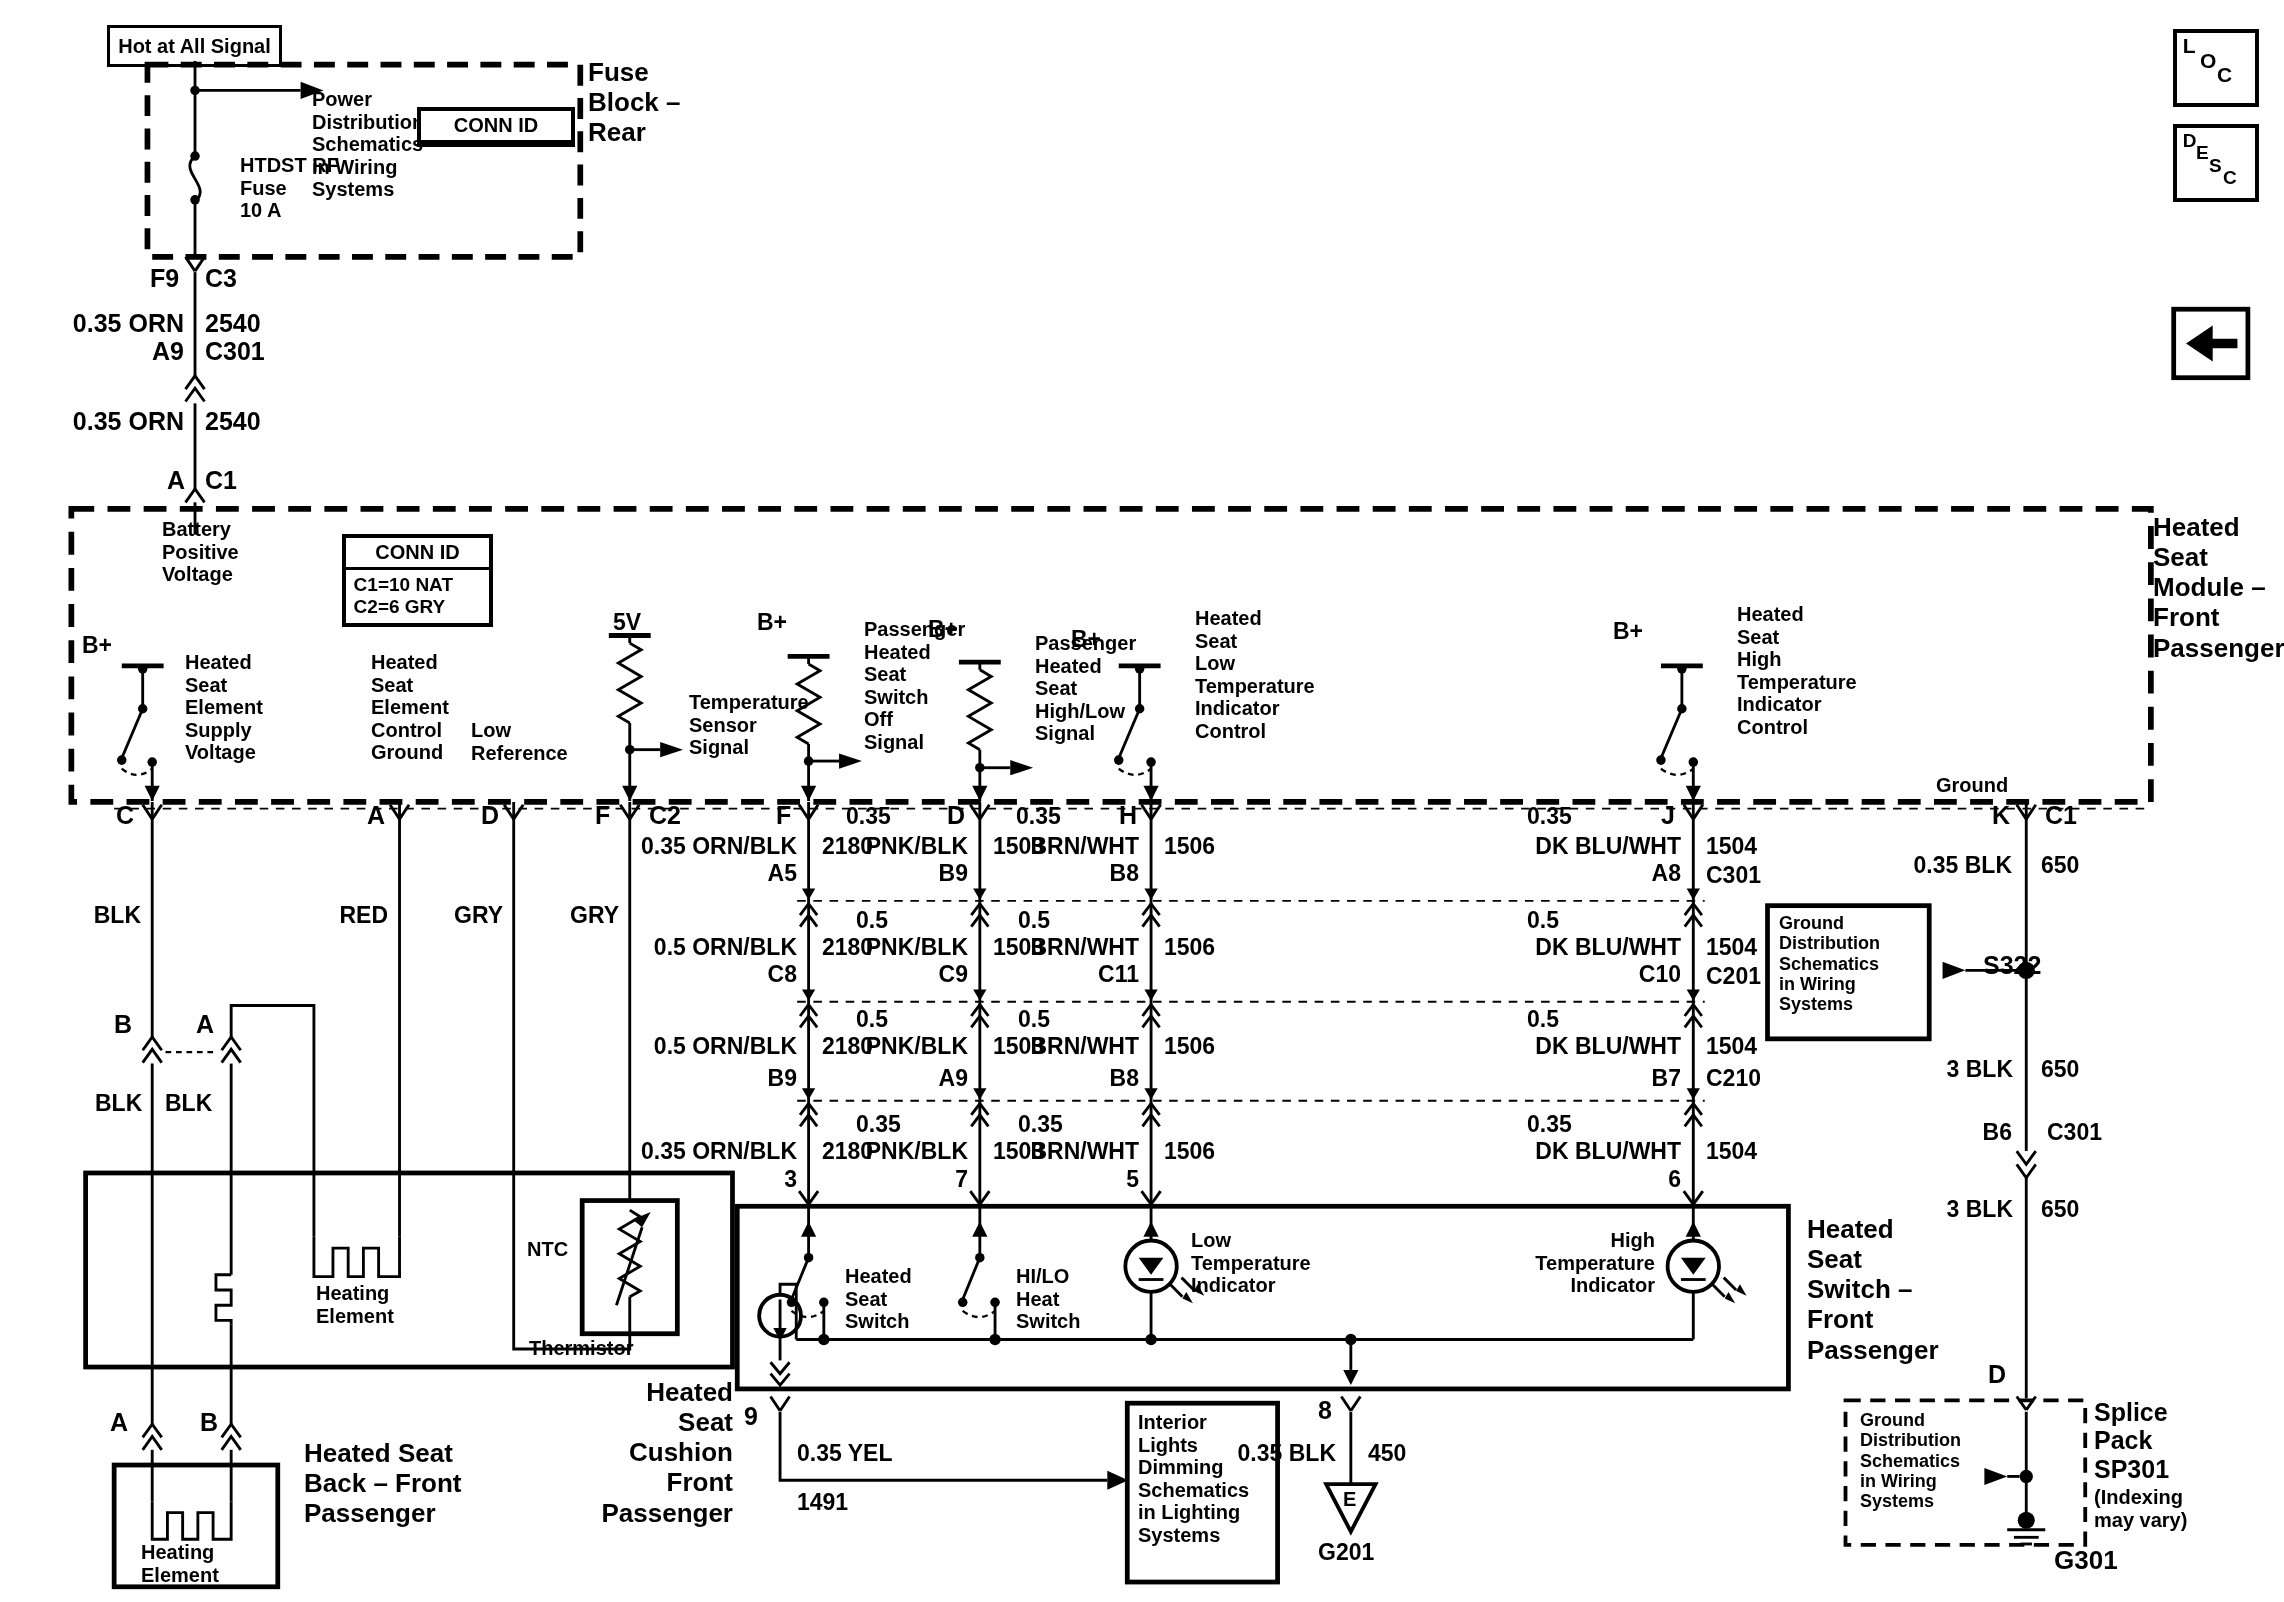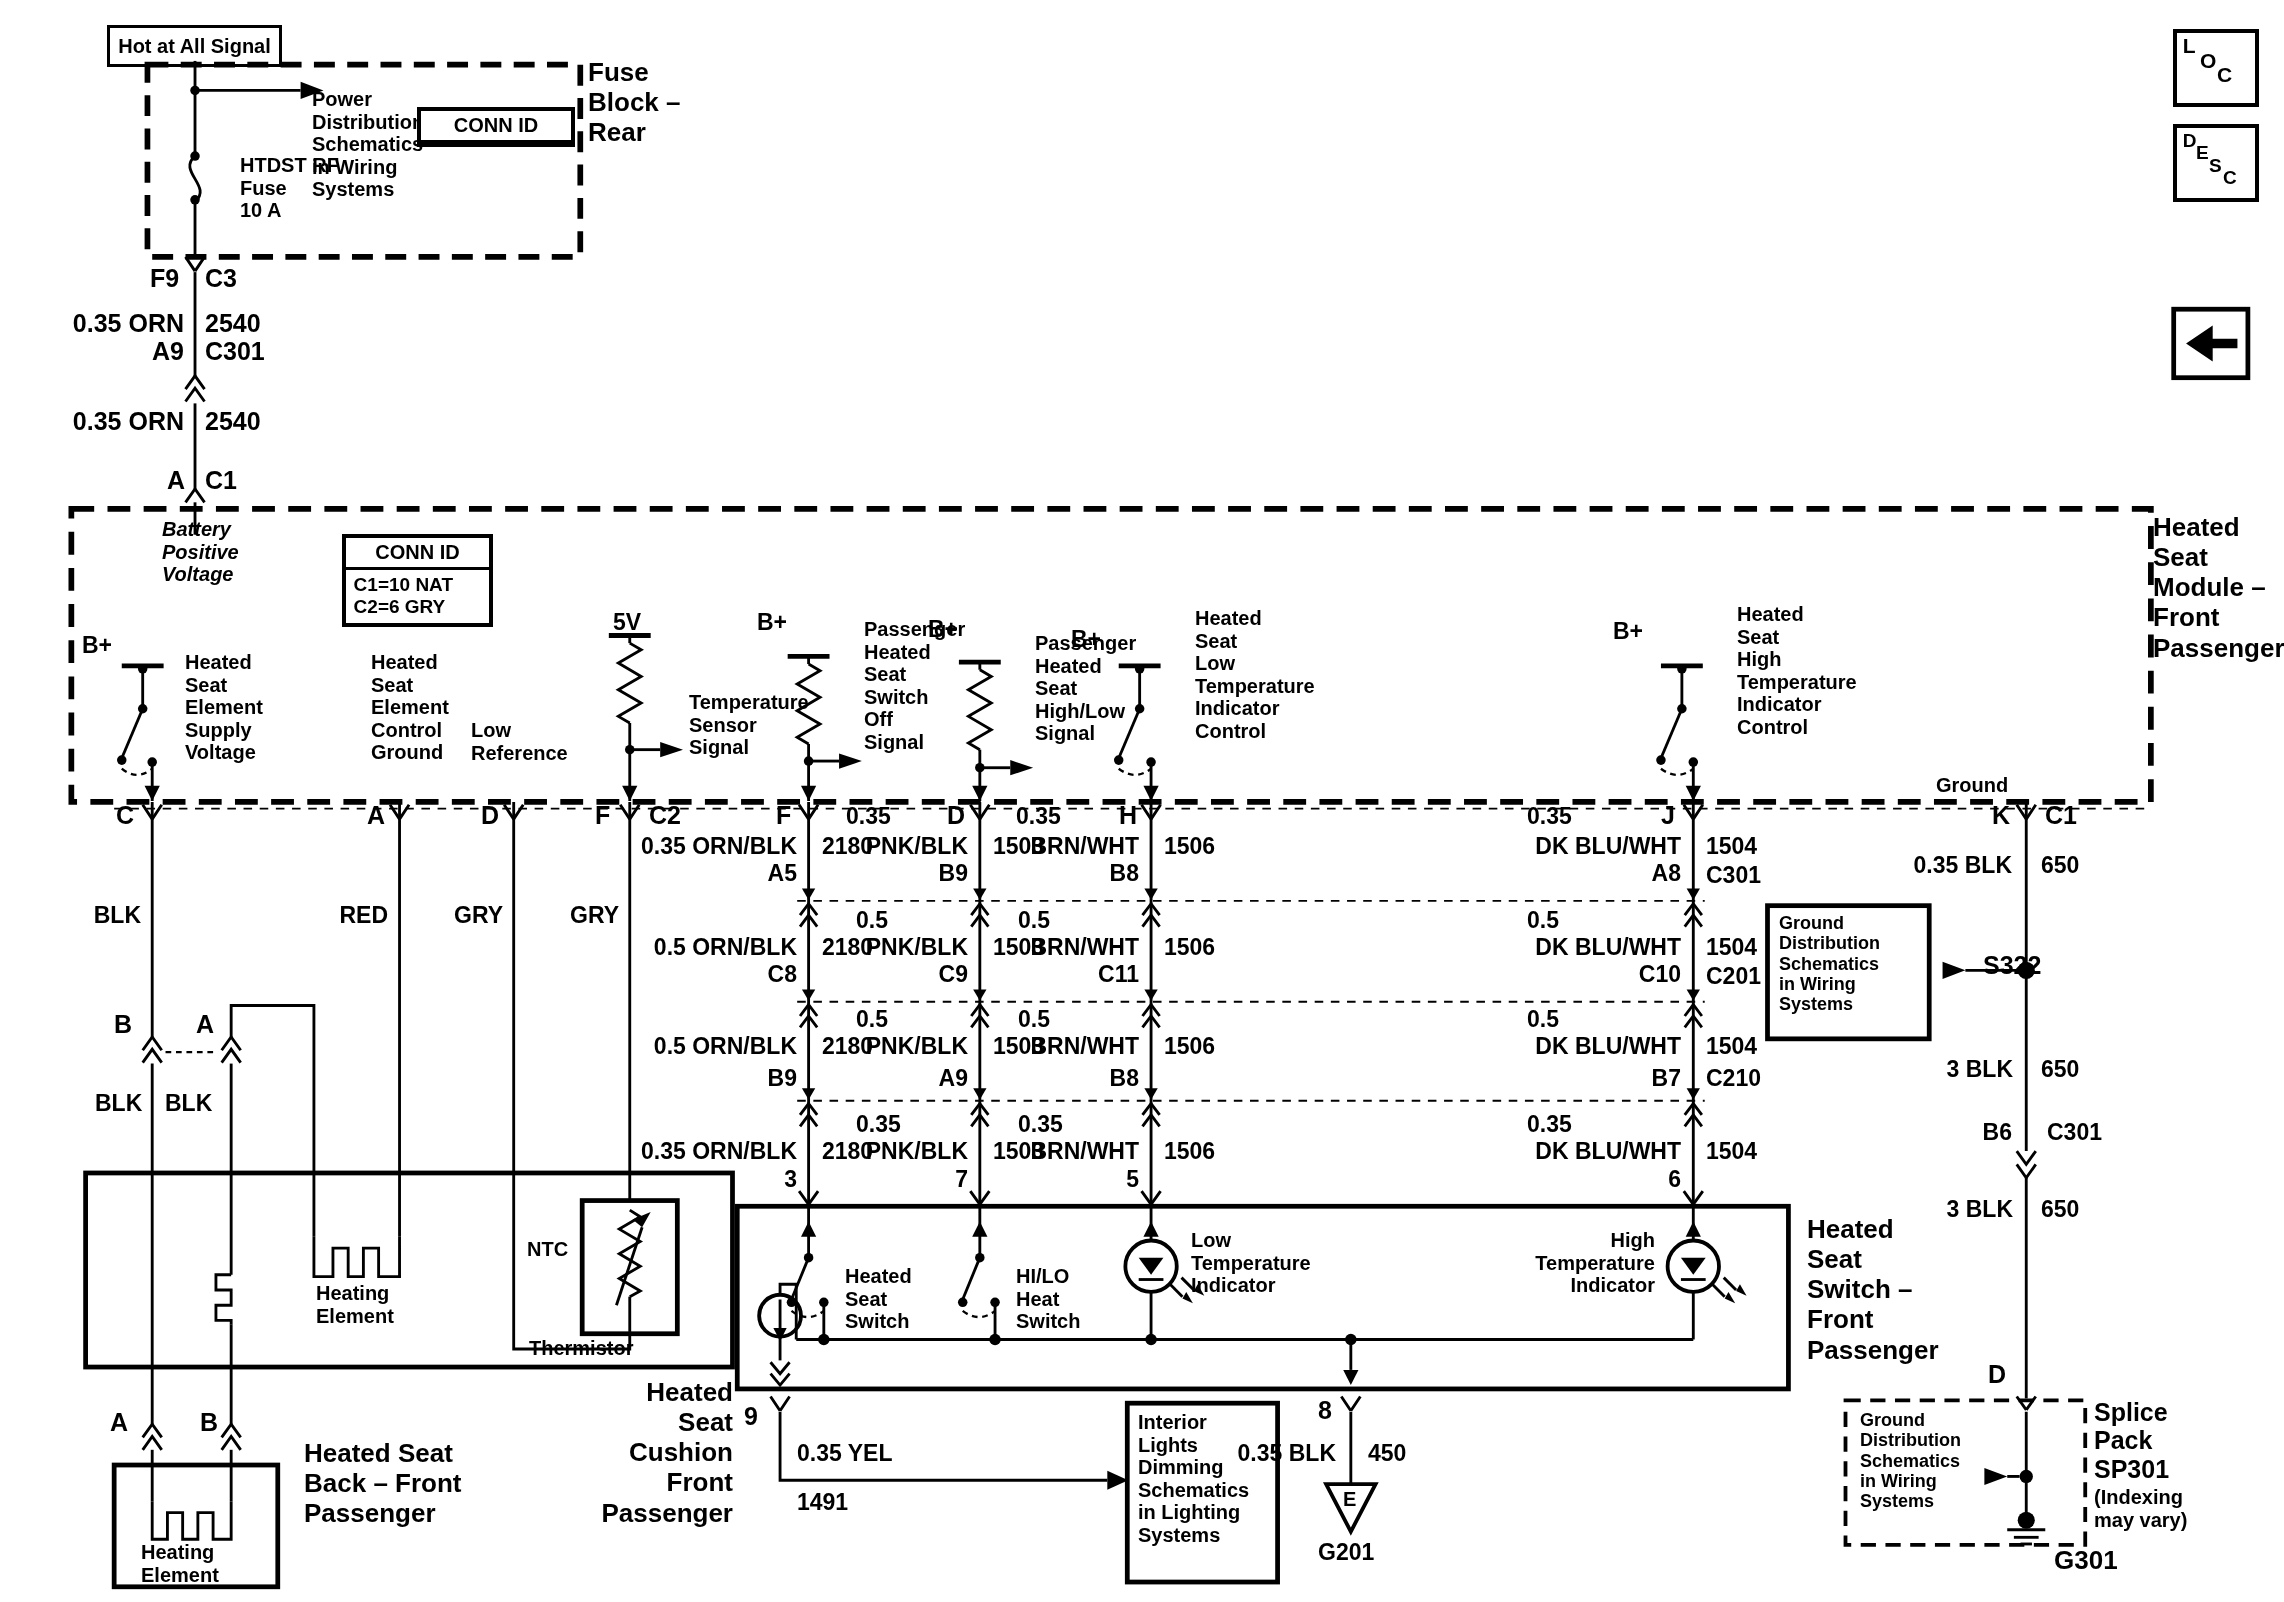--- a/index.html
+++ b/index.html
@@ -294,21 +294,21 @@
 <div class="lbl t26 ra" style="left:53px;top:407px;width:131px;">0.35 ORN</div>
 <div class="lbl t26" style="left:205px;top:407px;">2540</div>
 <div class="lbl t26 ra" style="left:122px;top:466px;width:63px;">A</div>
 <div class="lbl t26" style="left:205px;top:466px;">C1</div>
 
 <div class="lbl t27" style="left:2153px;top:512px;">Heated
 Seat
 Module –
 Front
 Passenger</div>
-<div class="lbl t21" style="left:162px;top:518px;font-style:italic;">Battery
+<div class="lbl t21" style="left:162px;top:518px;">Battery
 Positive
 Voltage</div>
 <div class="connid" style="left:342px;top:534px;width:143px;">
   <div class="hd">CONN ID</div>
   <div class="bd">C1=10 NAT
 C2=6 GRY</div>
 </div>
 <div class="lbl t24" style="left:82px;top:632px;">B+</div>
 <div class="lbl t21" style="left:185px;top:651px;">Heated
 Seat

